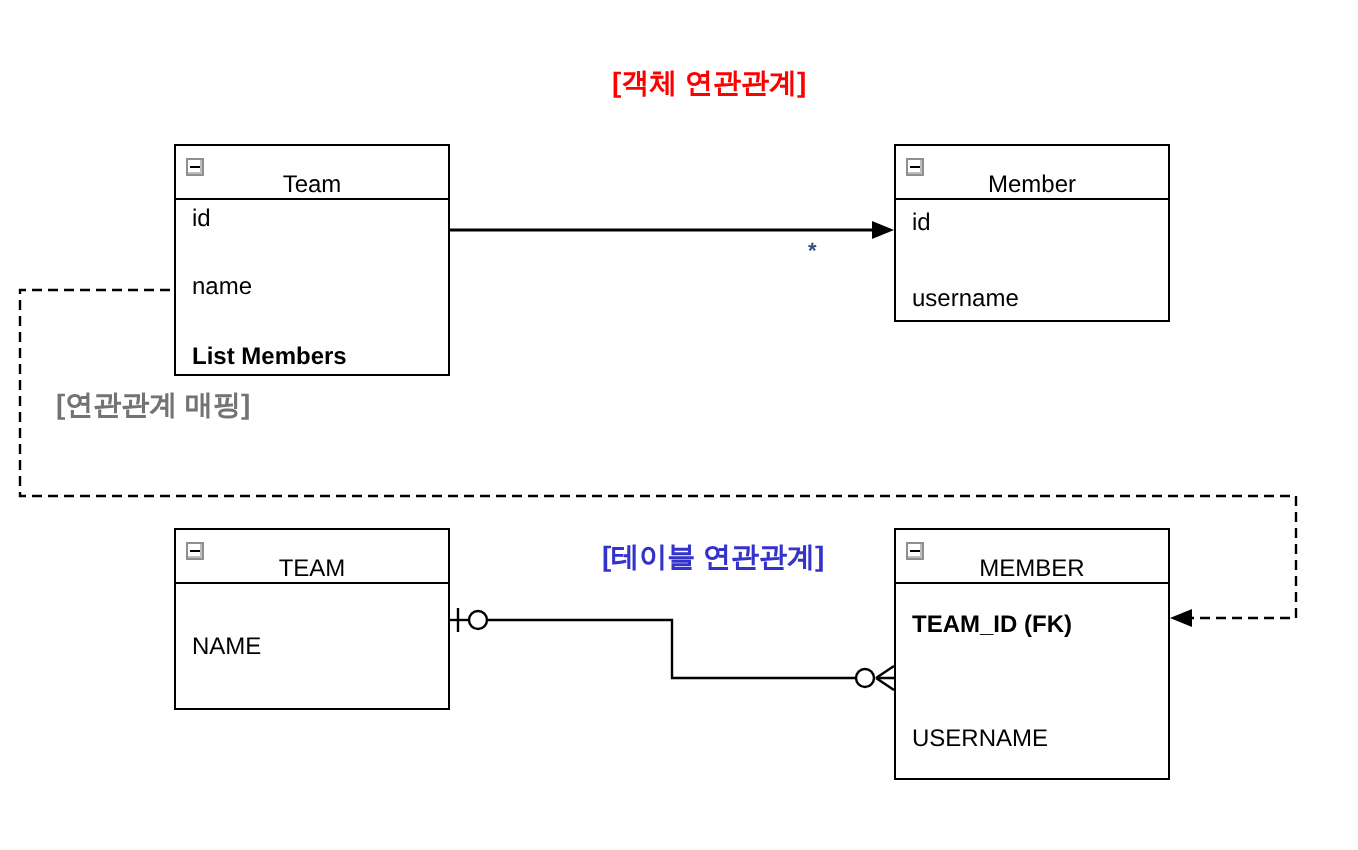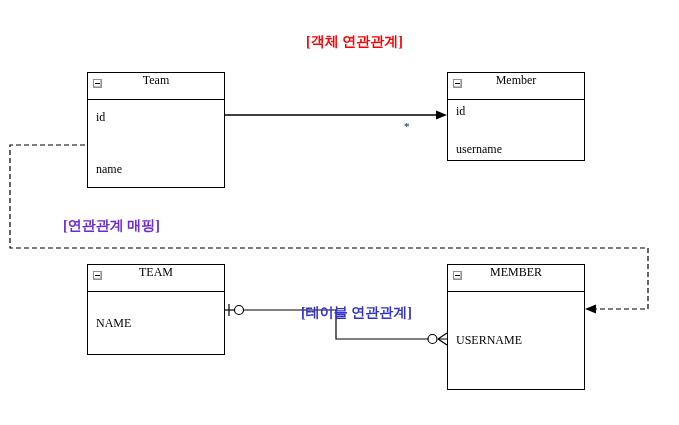--- a/index.html
+++ b/index.html
@@ -1,21 +1,21 @@
 <!DOCTYPE html>
 <html><head>
 <meta charset="utf-8">
 <style>
   html, body { margin: 0; padding: 0; background: #fff; }
   .canvas {
     position: relative;
     width: 679px;
     height: 425px;
     background: #ffffff;
-    font-family: Liberation Serif, serif;
+    font-family: Liberation Sans, sans-serif;
     color: #000;
     overflow: hidden;
   }
   svg.overlay {
     position: absolute;
     left: 0; top: 0;
     width: 679px; height: 425px;
     pointer-events: none;
   }
   .entity {
@@ -25,21 +25,21 @@
     box-sizing: border-box;
     display: flex;
     flex-direction: column;
   }
   .entity-header {
     position: relative;
     height: 26px;
     flex: 0 0 26px;
     border-bottom: 1px solid #000;
     display: flex;
-    align-items: flex-start;
+    align-items: flex-end;
     justify-content: center;
   }
   .entity-title {
     font-size: 12px;
     color: #000;
   }
   .collapse {
     position: absolute;
     left: 5px;
     top: 6px;
@@ -109,36 +109,37 @@
       <line x1="225" y1="310" x2="234" y2="310" stroke-width="1.2"></line>
       <line x1="229" y1="304" x2="229" y2="316" stroke-width="1.2"></line>
       <circle cx="239" cy="310" r="4.5" fill="#fff" stroke-width="1.2"></circle>
       <circle cx="432.5" cy="339" r="4.5" fill="#fff" stroke-width="1.2"></circle>
       <path d="M438,339 L447,333 M438,339 L447,339 M438,339 L447,345" stroke-width="1.2"></path>
     </g>
   </svg>
 
   <div class="diagram-label" style="left: 306px; top: 33px; color: rgb(255, 0, 0);">[객체 연관관계]</div>
 
-  <div class="diagram-label" style="left: 28px; top: 217px; color: #6d28d9; margin-left: 35px;">[연관관계 매핑]</div>
+  <div class="diagram-label" style="left: 28px; top: 194px; color: #737373;">[연관관계 매핑]</div>
 
-  <div class="diagram-label" style="left: 301px; top: 270px; color: rgb(51, 51, 204); margin-top: 34px;">[테이블 연관관계]</div>
+  <div class="diagram-label" style="left: 301px; top: 270px; color: rgb(51, 51, 204);">[테이블 연관관계]</div>
 
   <div class="multiplicity" style="left: 404px; top: 121px; color: rgb(51, 80, 126);">*</div>
 
   <div class="entity" style="left:87px; top:72px; width:138px; height:116px;">
     <div class="entity-header">
       <span class="collapse">
           <span class="minus"></span>
         </span>
       <span class="entity-title">Team</span>
     </div>
     <div class="entity-rows">
       <div class="entity-row">id</div>
       <div class="entity-row">name</div>
+      <div class="entity-row bold">List Members</div>
     </div>
   </div>
 
   <div class="entity" style="left:447px; top:72px; width:138px; height:89px;">
     <div class="entity-header">
       <span class="collapse">
           <span class="minus"></span>
         </span>
       <span class="entity-title">Member</span>
     </div>
@@ -161,17 +162,18 @@
   </div>
 
   <div class="entity" style="left:447px; top:264px; width:138px; height:126px;">
     <div class="entity-header">
       <span class="collapse">
           <span class="minus"></span>
         </span>
       <span class="entity-title">MEMBER</span>
     </div>
     <div class="entity-rows">
+      <div class="entity-row bold">TEAM_ID (FK)</div>
       <div class="entity-row">USERNAME</div>
     </div>
   </div>
 
 </div>
 
 </body></html>

